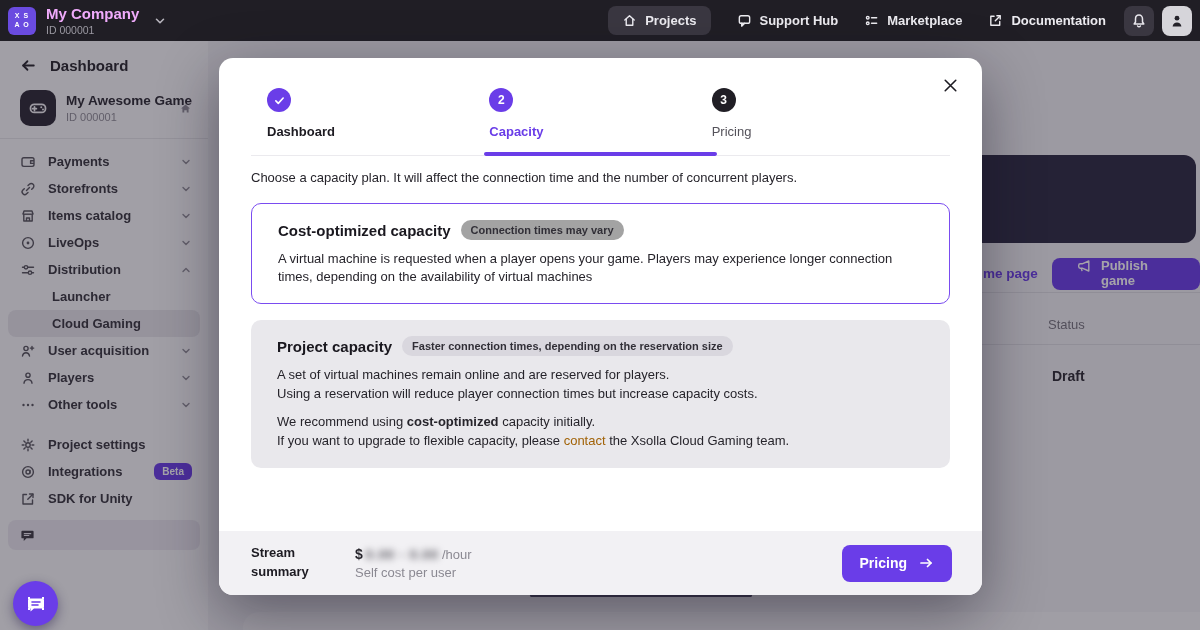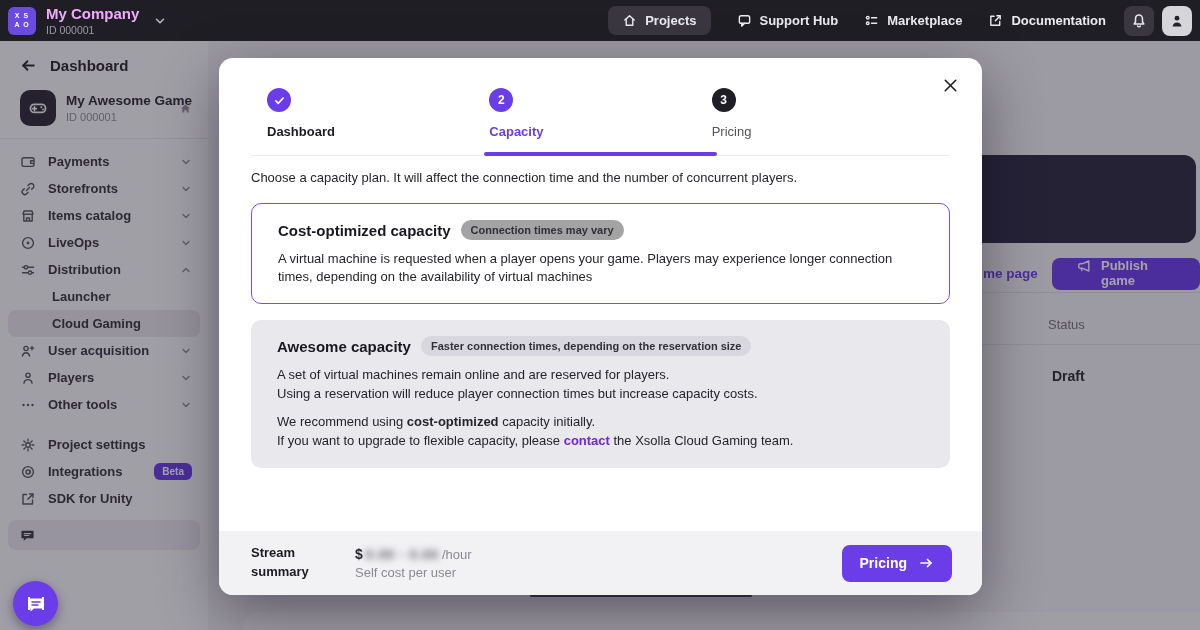--- a/index.html
+++ b/index.html
@@ -121,21 +121,21 @@
   .plan-title { font-size:15px; font-weight:bold; color:#1a181f; }
   .pill {
     font-size:11px; font-weight:bold; color:#312f37; background:#a3a3a3;
     border-radius:12px; padding:4px 10px; white-space:nowrap;
   }
   .plan-card.flexible .pill { background:#d9d7de; }
   .plan-desc { margin-top:10px; font-size:13px; line-height:1.4; color:#26242b; }
   .plan-lines { margin-top:10px; font-size:13px; line-height:1.45; color:#26242b; }
   .plan-lines + .plan-lines { margin-top:9px; }
   .bold { font-weight:bold; }
-  .blue-link { color:#6d28d9; cursor:pointer;font-weight:bold; }
+  .blue-link { color:#a16207; cursor:pointer; }
 
   .modal-footer {
     height:64px; background:#f2f1f4; border-radius:0 0 14px 14px;
     display:flex; align-items:center; padding:0 30px 0 32px;
   }
   .summary-label { width:72px; font-size:13px; font-weight:bold; color:#1d1b22; line-height:1.45; }
   .price-block { margin-left:32px; display:flex; flex-direction:column; gap:3px; }
   .price-row { display:flex; align-items:baseline; gap:3px; }
   .currency { font-size:14px; font-weight:bold; color:#26242b; }
   .price-blur { font-size:13px; font-weight:bold; color:#55535b; filter:blur(3.5px); letter-spacing:1px; }
@@ -488,21 +488,21 @@
     <div class="plan-card selected">
       <div class="plan-head">
         <span class="plan-title">Cost-optimized capacity</span>
         <span class="pill">Connection times may vary</span>
       </div>
       <p class="plan-desc">A virtual machine is requested when a player opens your game. Players may experience longer connection times, depending on the availability of virtual machines</p>
     </div>
 
     <div class="plan-card flexible">
       <div class="plan-head">
-        <span class="plan-title">Awesome capacity</span>
+        <span class="plan-title">Project capacity</span>
         <span class="pill">Faster connection times, depending on the reservation size</span>
       </div>
       <div class="plan-lines">
         <div>A set of virtual machines remain online and are reserved for players.</div>
         <div>Using a reservation will reduce player connection times but increase capacity costs.</div>
       </div>
       <div class="plan-lines">
         <div><span>We recommend using </span><span class="bold">cost-optimized</span><span> capacity initially.</span></div>
         <div><span>If you want to upgrade to flexible capacity, please </span><span class="blue-link">contact</span><span> the Xsolla Cloud Gaming team.</span></div>
       </div>

